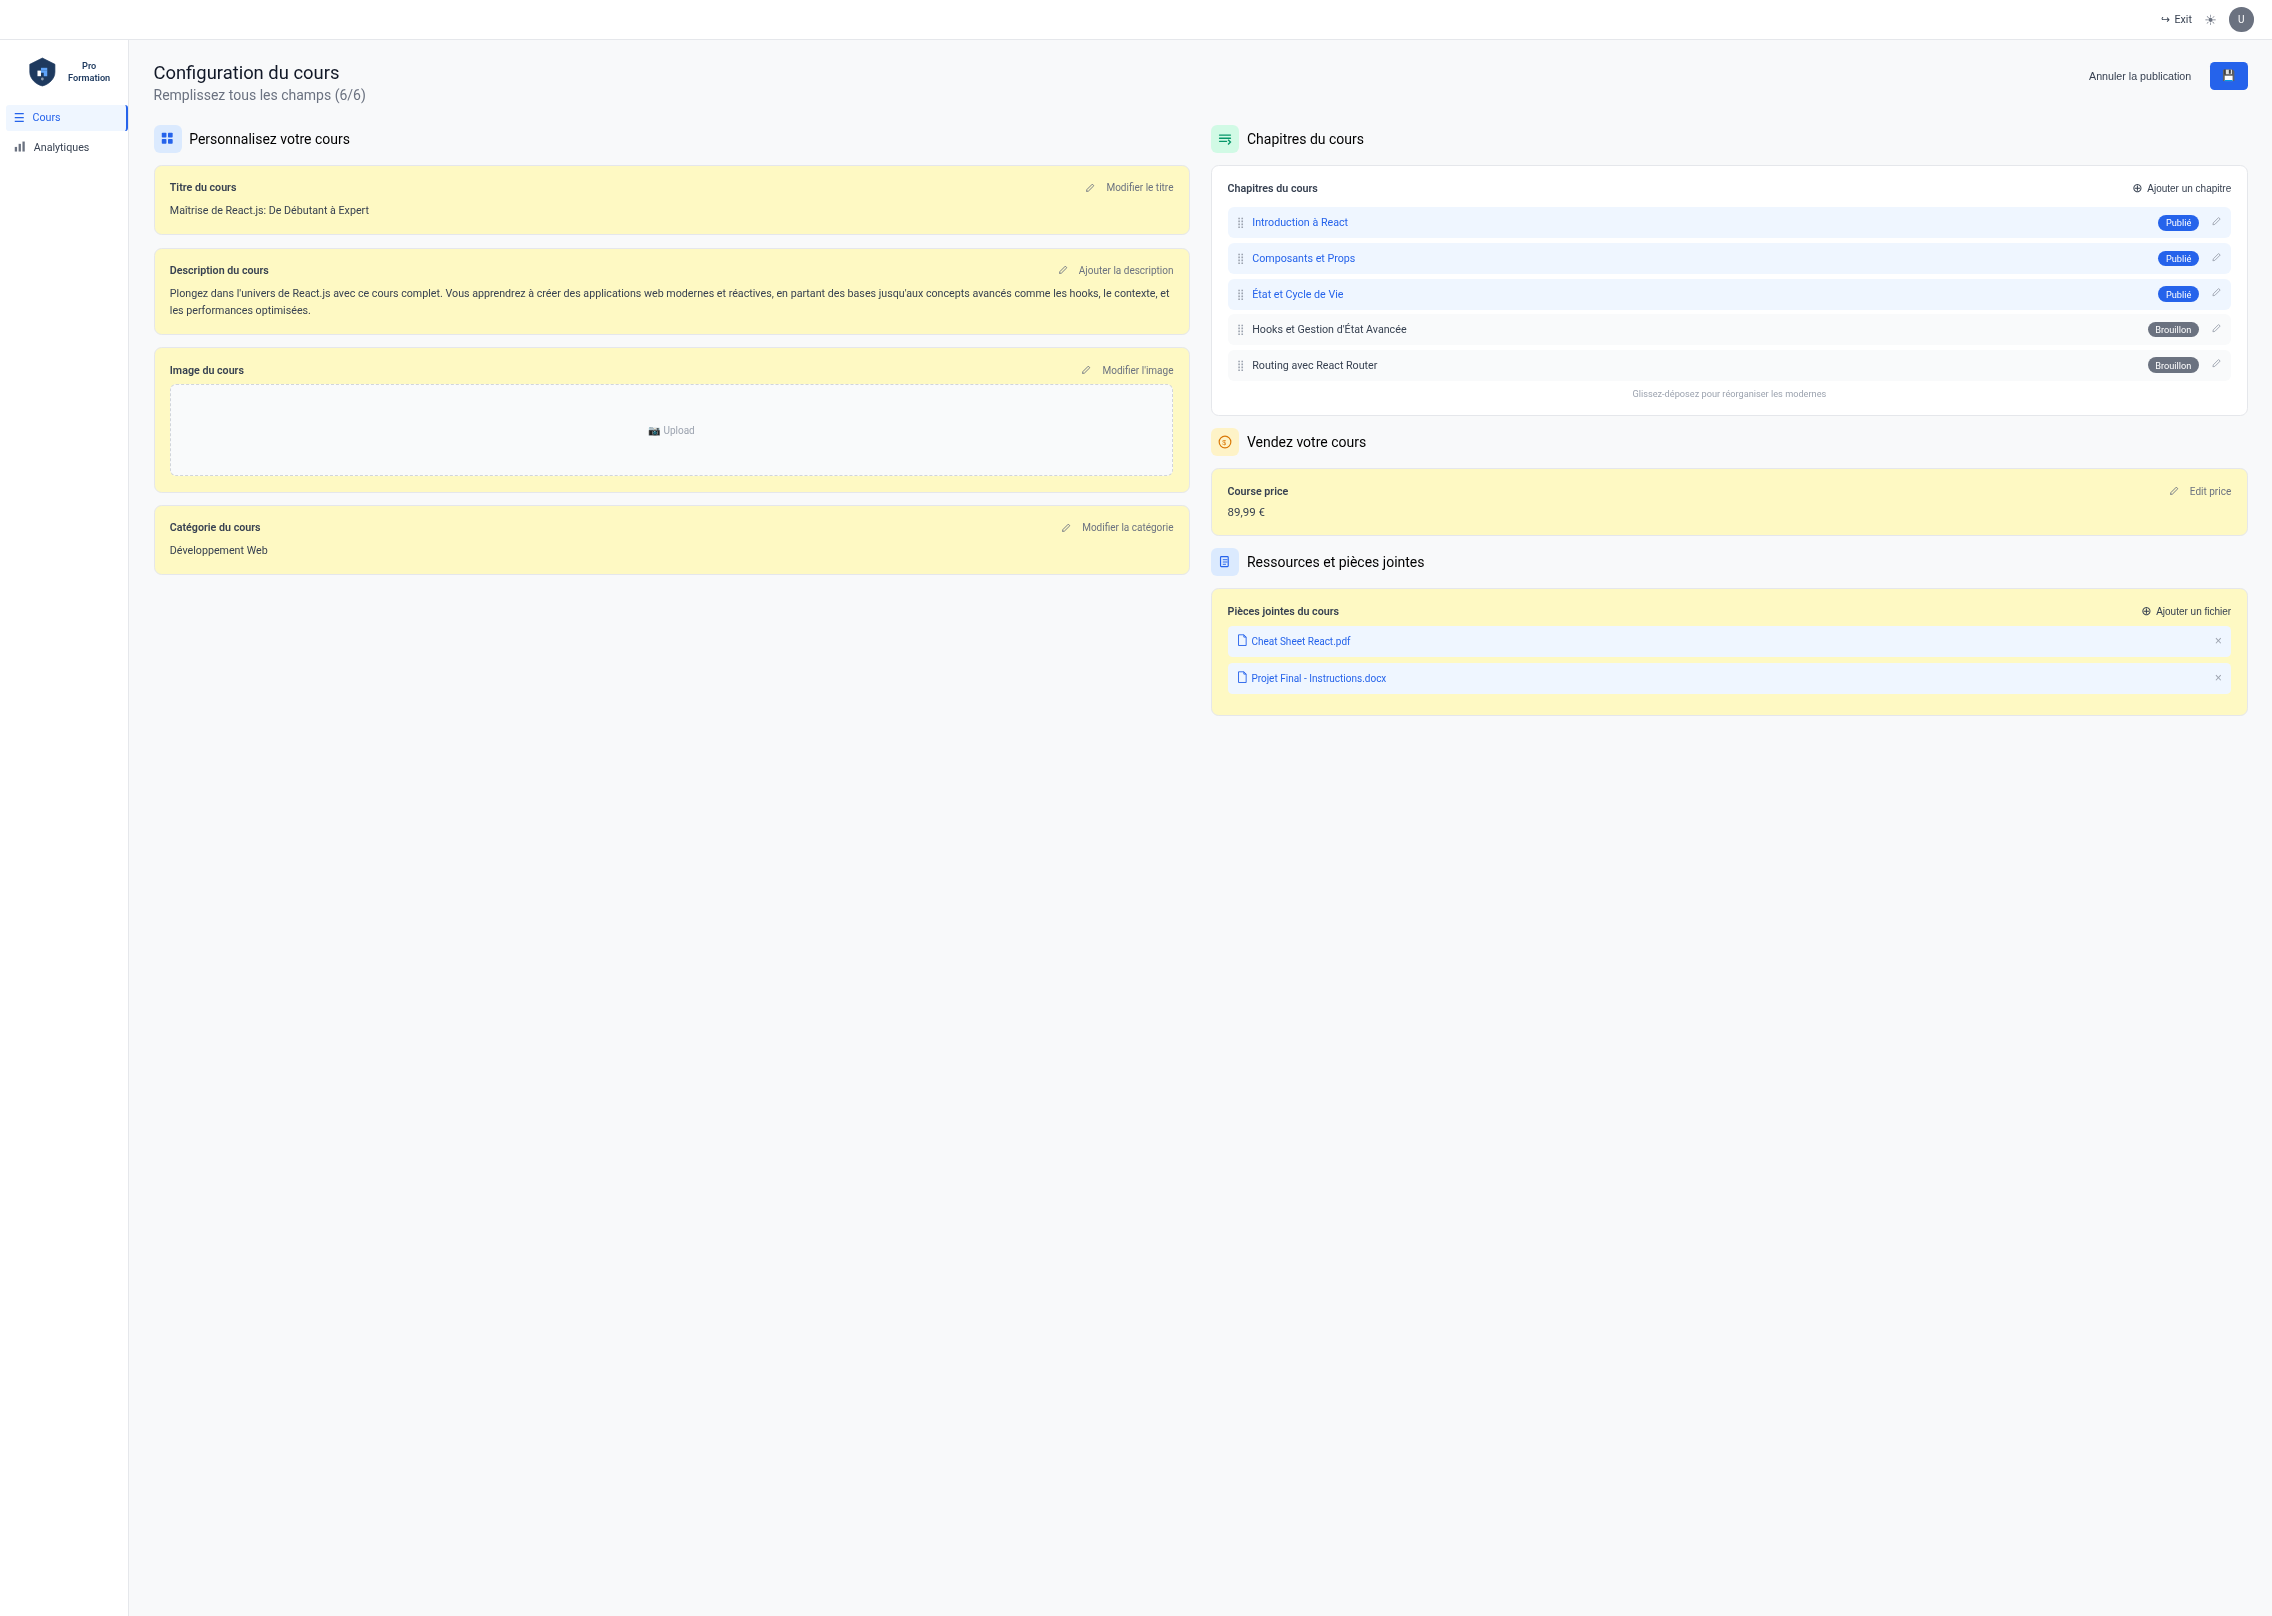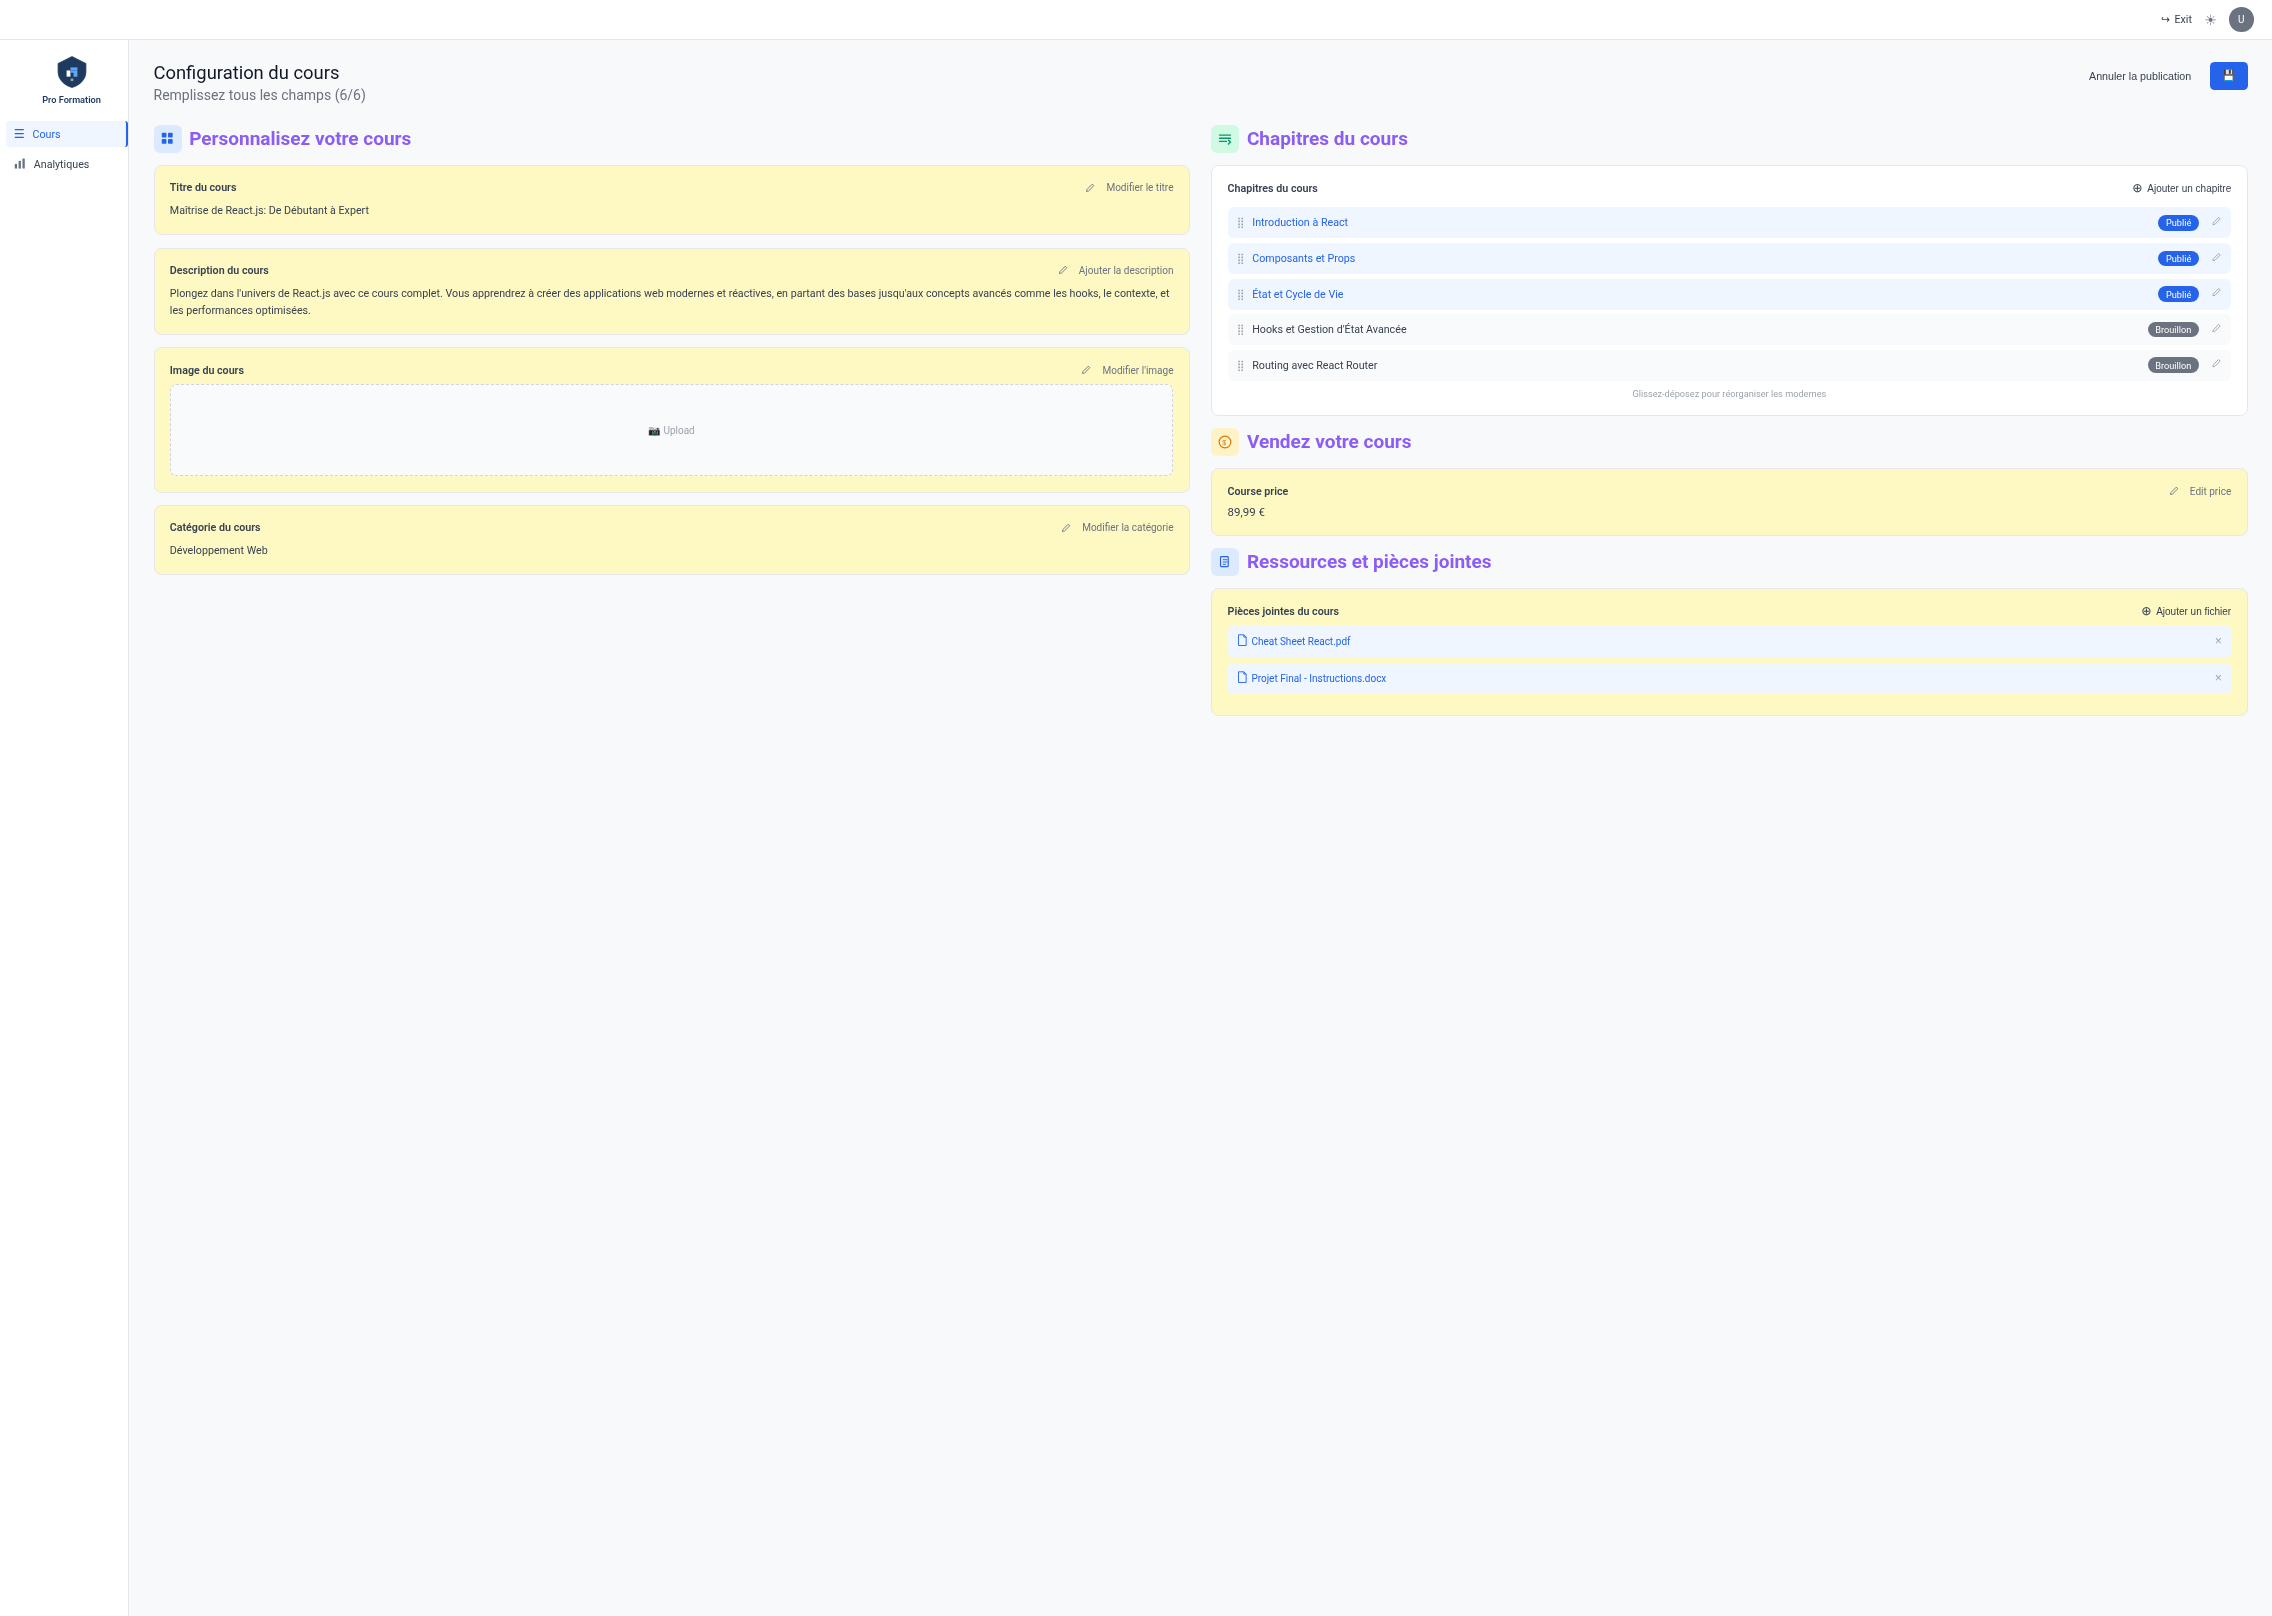--- a/index.html
+++ b/index.html
@@ -9,21 +9,21 @@
     .topbar { height: 40px; background: #fff; border-bottom: 0.8px solid #e5e7eb; display: flex; align-items: center; justify-content: flex-end; padding: 0 18.4px; gap: 12.3px; flex-shrink: 0; }
     .topbar-exit { display: flex; align-items: center; gap: 4.6px; font-size: 10.7px; color: #374151; cursor: pointer; }
     .topbar-sun { font-size: 14px; color: #6b7280; cursor: pointer; }
     .topbar-avatar { width: 24.5px; height: 24.5px; border-radius: 50%; background: #6b7280; overflow: hidden; display: flex; align-items: center; justify-content: center; color: #fff; font-size: 10px; cursor: pointer; }
 
     
     .layout { display: flex; flex: 1; overflow: hidden; }
 
     
     .sidebar { width: 129px; background: #fff; border-right: 0.8px solid #e5e7eb; display: flex; flex-direction: column; padding-top: 9.2px; flex-shrink: 0; }
-    .sidebar-logo { display: flex; flex-direction: column; align-items: center; padding: 6.1px 12.3px 15.3px; gap: 4.6px; margin-left: 15px; }
+    .sidebar-logo { display: flex; flex-direction: row; align-items: center; padding: 6.1px 12.3px 15.3px; gap: 4.6px; margin-left: 15px; }
     .sidebar-logo-icon { width: 34px; height: 34px; }
     .sidebar-logo-text { font-size: 9.2px; font-weight: 600; color: #1e3a5f; text-align: center; line-height: 1.3; }
     .sidebar-nav { display: flex; flex-direction: column; padding: 0 6.1px; gap: 3.1px; }
     .sidebar-item { display: flex; align-items: center; gap: 7.7px; padding: 6.1px 7.7px; border-radius: 4.6px; cursor: pointer; font-size: 10.7px; color: #374151; position: relative; }
     .sidebar-item.active { background: #eff6ff; color: #2563eb; border-right: 2.3px solid #2563eb; border-radius: 3.1px; margin-right: -6.1px; }
     .sidebar-item-icon { font-size: 12.3px; }
 
     
     .content { flex: 1; overflow-y: auto; padding: 21.5px 24.5px; }
     .page-header { display: flex; align-items: flex-start; justify-content: space-between; margin-bottom: 21.5px; }
@@ -36,21 +36,21 @@
 
     
     .two-col { display: grid; grid-template-columns: 1fr 1fr; gap: 21.5px; }
 
     
     .section-header { display: flex; align-items: center; gap: 7.7px; margin-bottom: 12.3px; }
     .section-icon { width: 28px; height: 28px; border-radius: 6.1px; background: #dbeafe; display: flex; align-items: center; justify-content: center; color: #2563eb; font-size: 12.3px; flex-shrink: 0; }
     .section-icon.green { background: #d1fae5; color: #059669; }
     .section-icon.yellow { background: #fef3c7; color: #d97706; }
     .section-icon.blue2 { background: #dbeafe; color: #2563eb; }
-    .section-title { font-size: 19px; font-weight: 700; color: #8b5cf6; }
+    .section-title { font-size: 14px; font-weight: 400; color: #000000; }
 
     
     .card { background: #fef9c3; border: 0.8px solid #e5e7eb; border-radius: 7.7px; padding: 15.3px; margin-bottom: 12.3px; }
     .card-header { display: flex; align-items: center; justify-content: space-between; margin-bottom: 7.7px; }
     .card-label { font-size: 10.7px; font-weight: 600; color: #374151; }
     .card-action { display: flex; align-items: center; gap: 11px; font-size: 10px; color: #6b7280; cursor: pointer; }
     .card-action svg { width: 10px; height: 10px; }
     .card-value { font-size: 10.7px; color: #374151; line-height: 1.6; }
 
     

